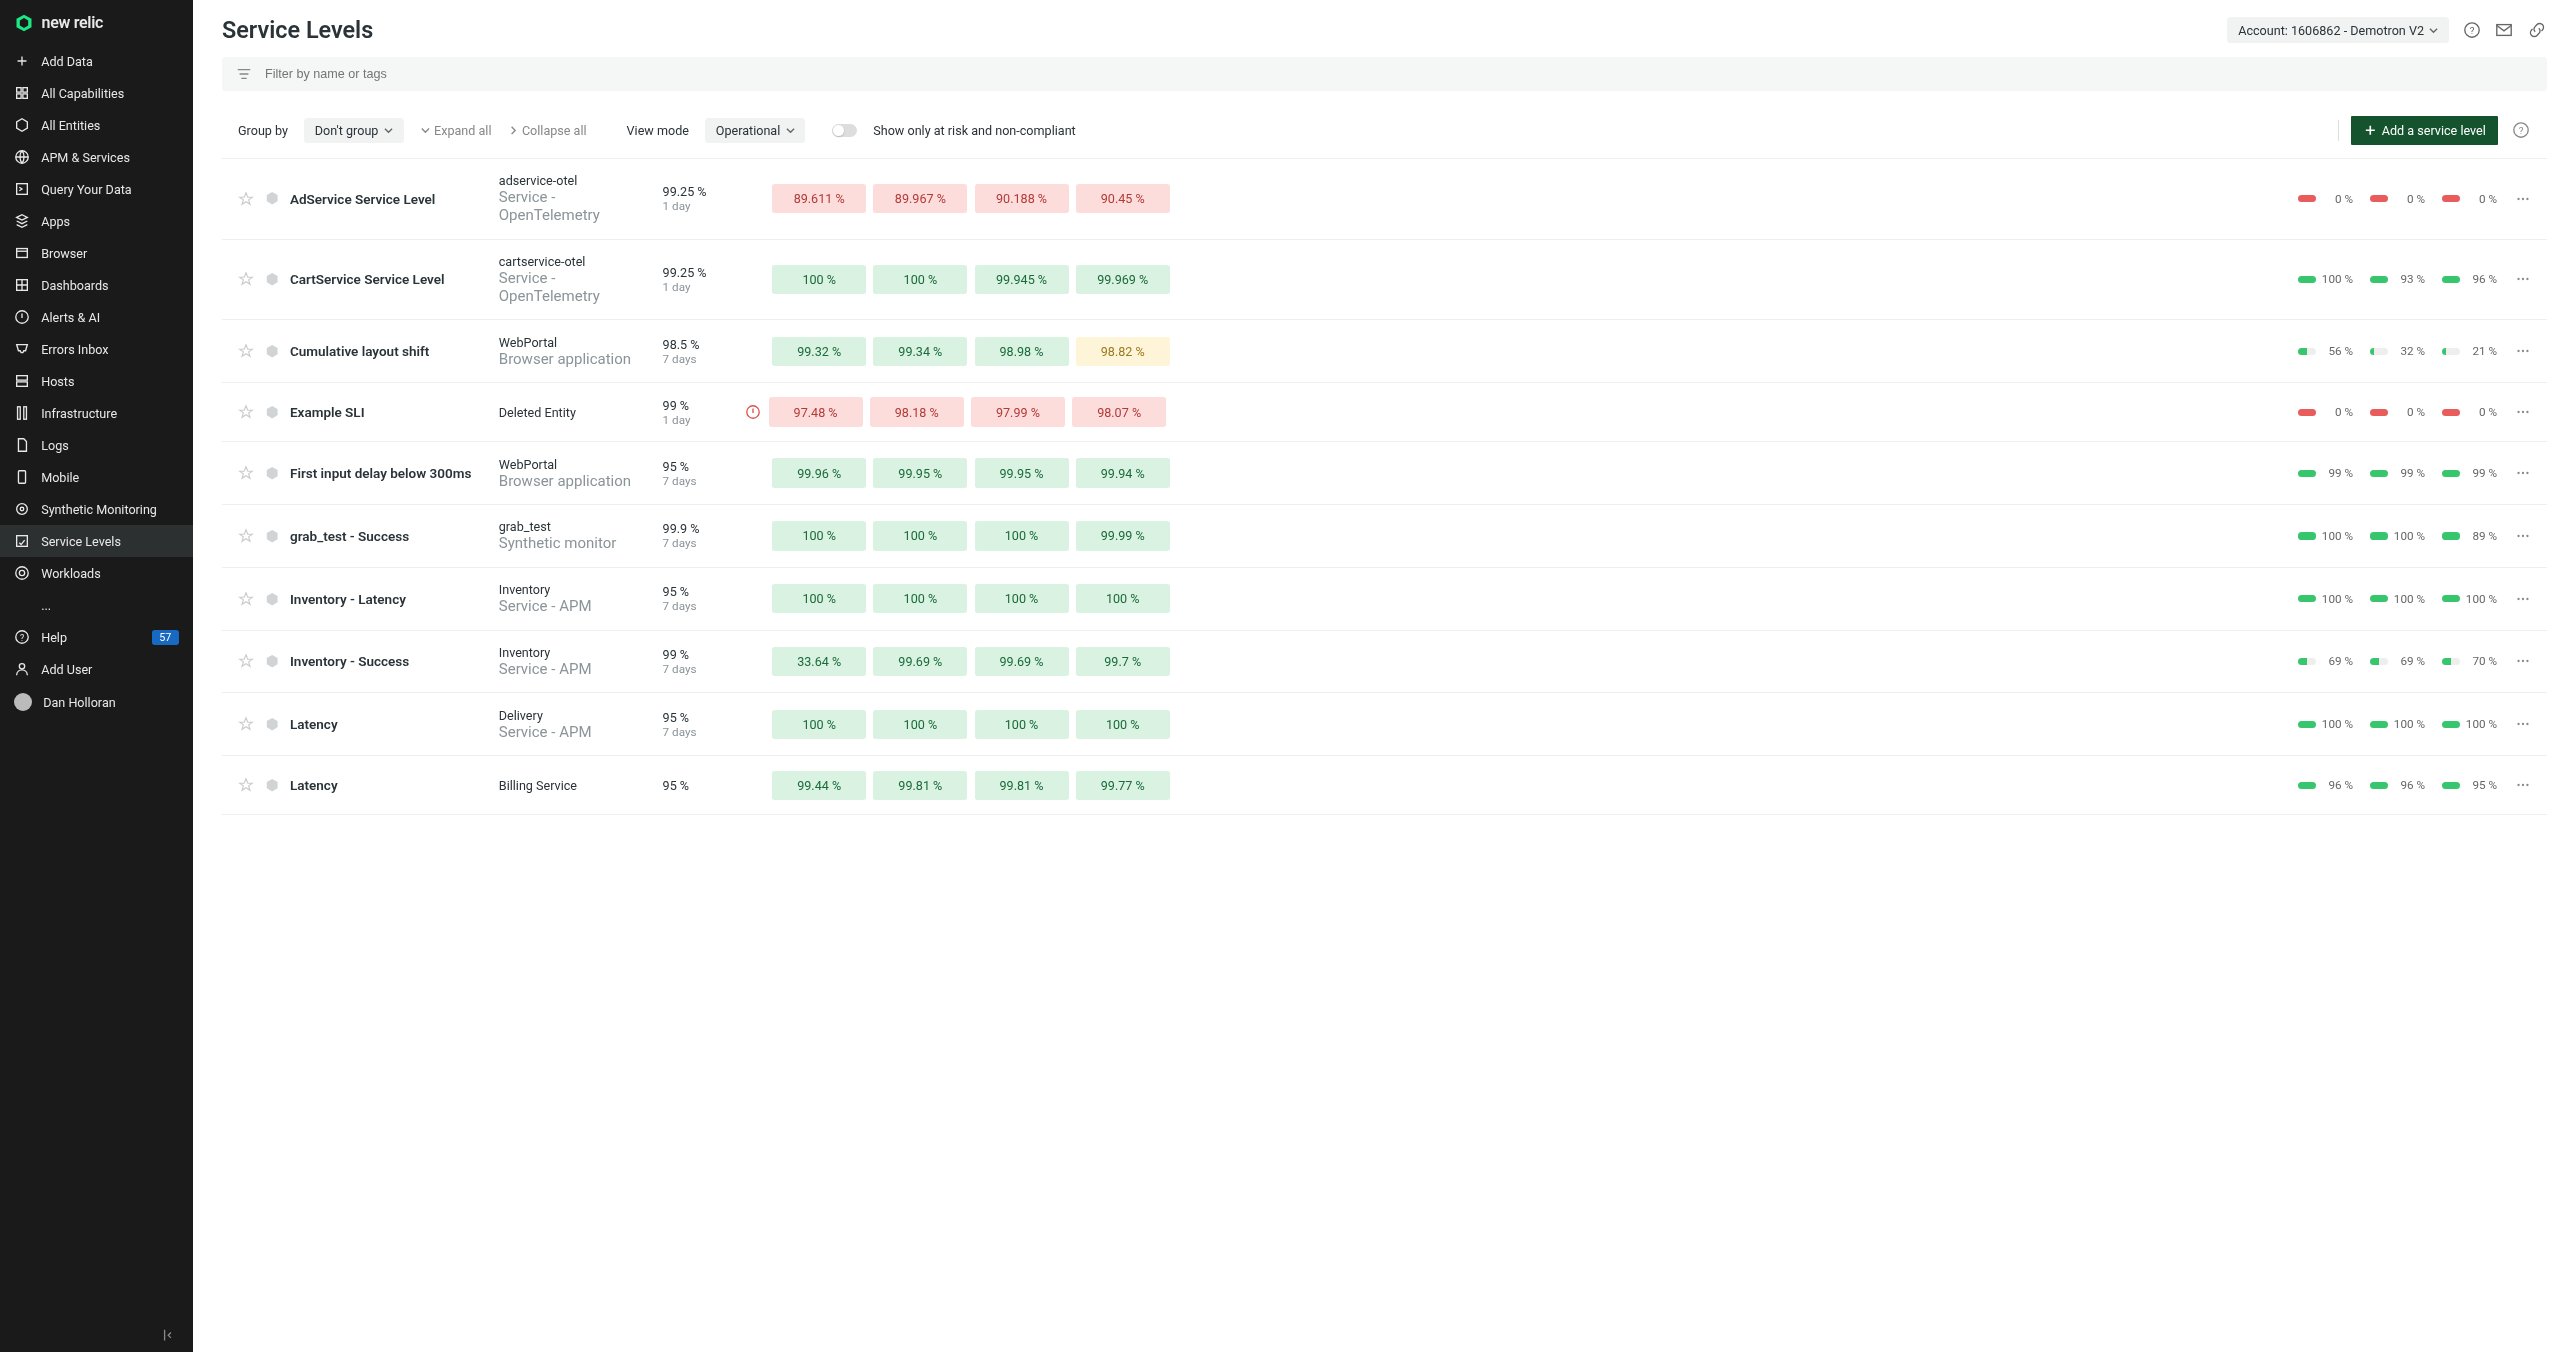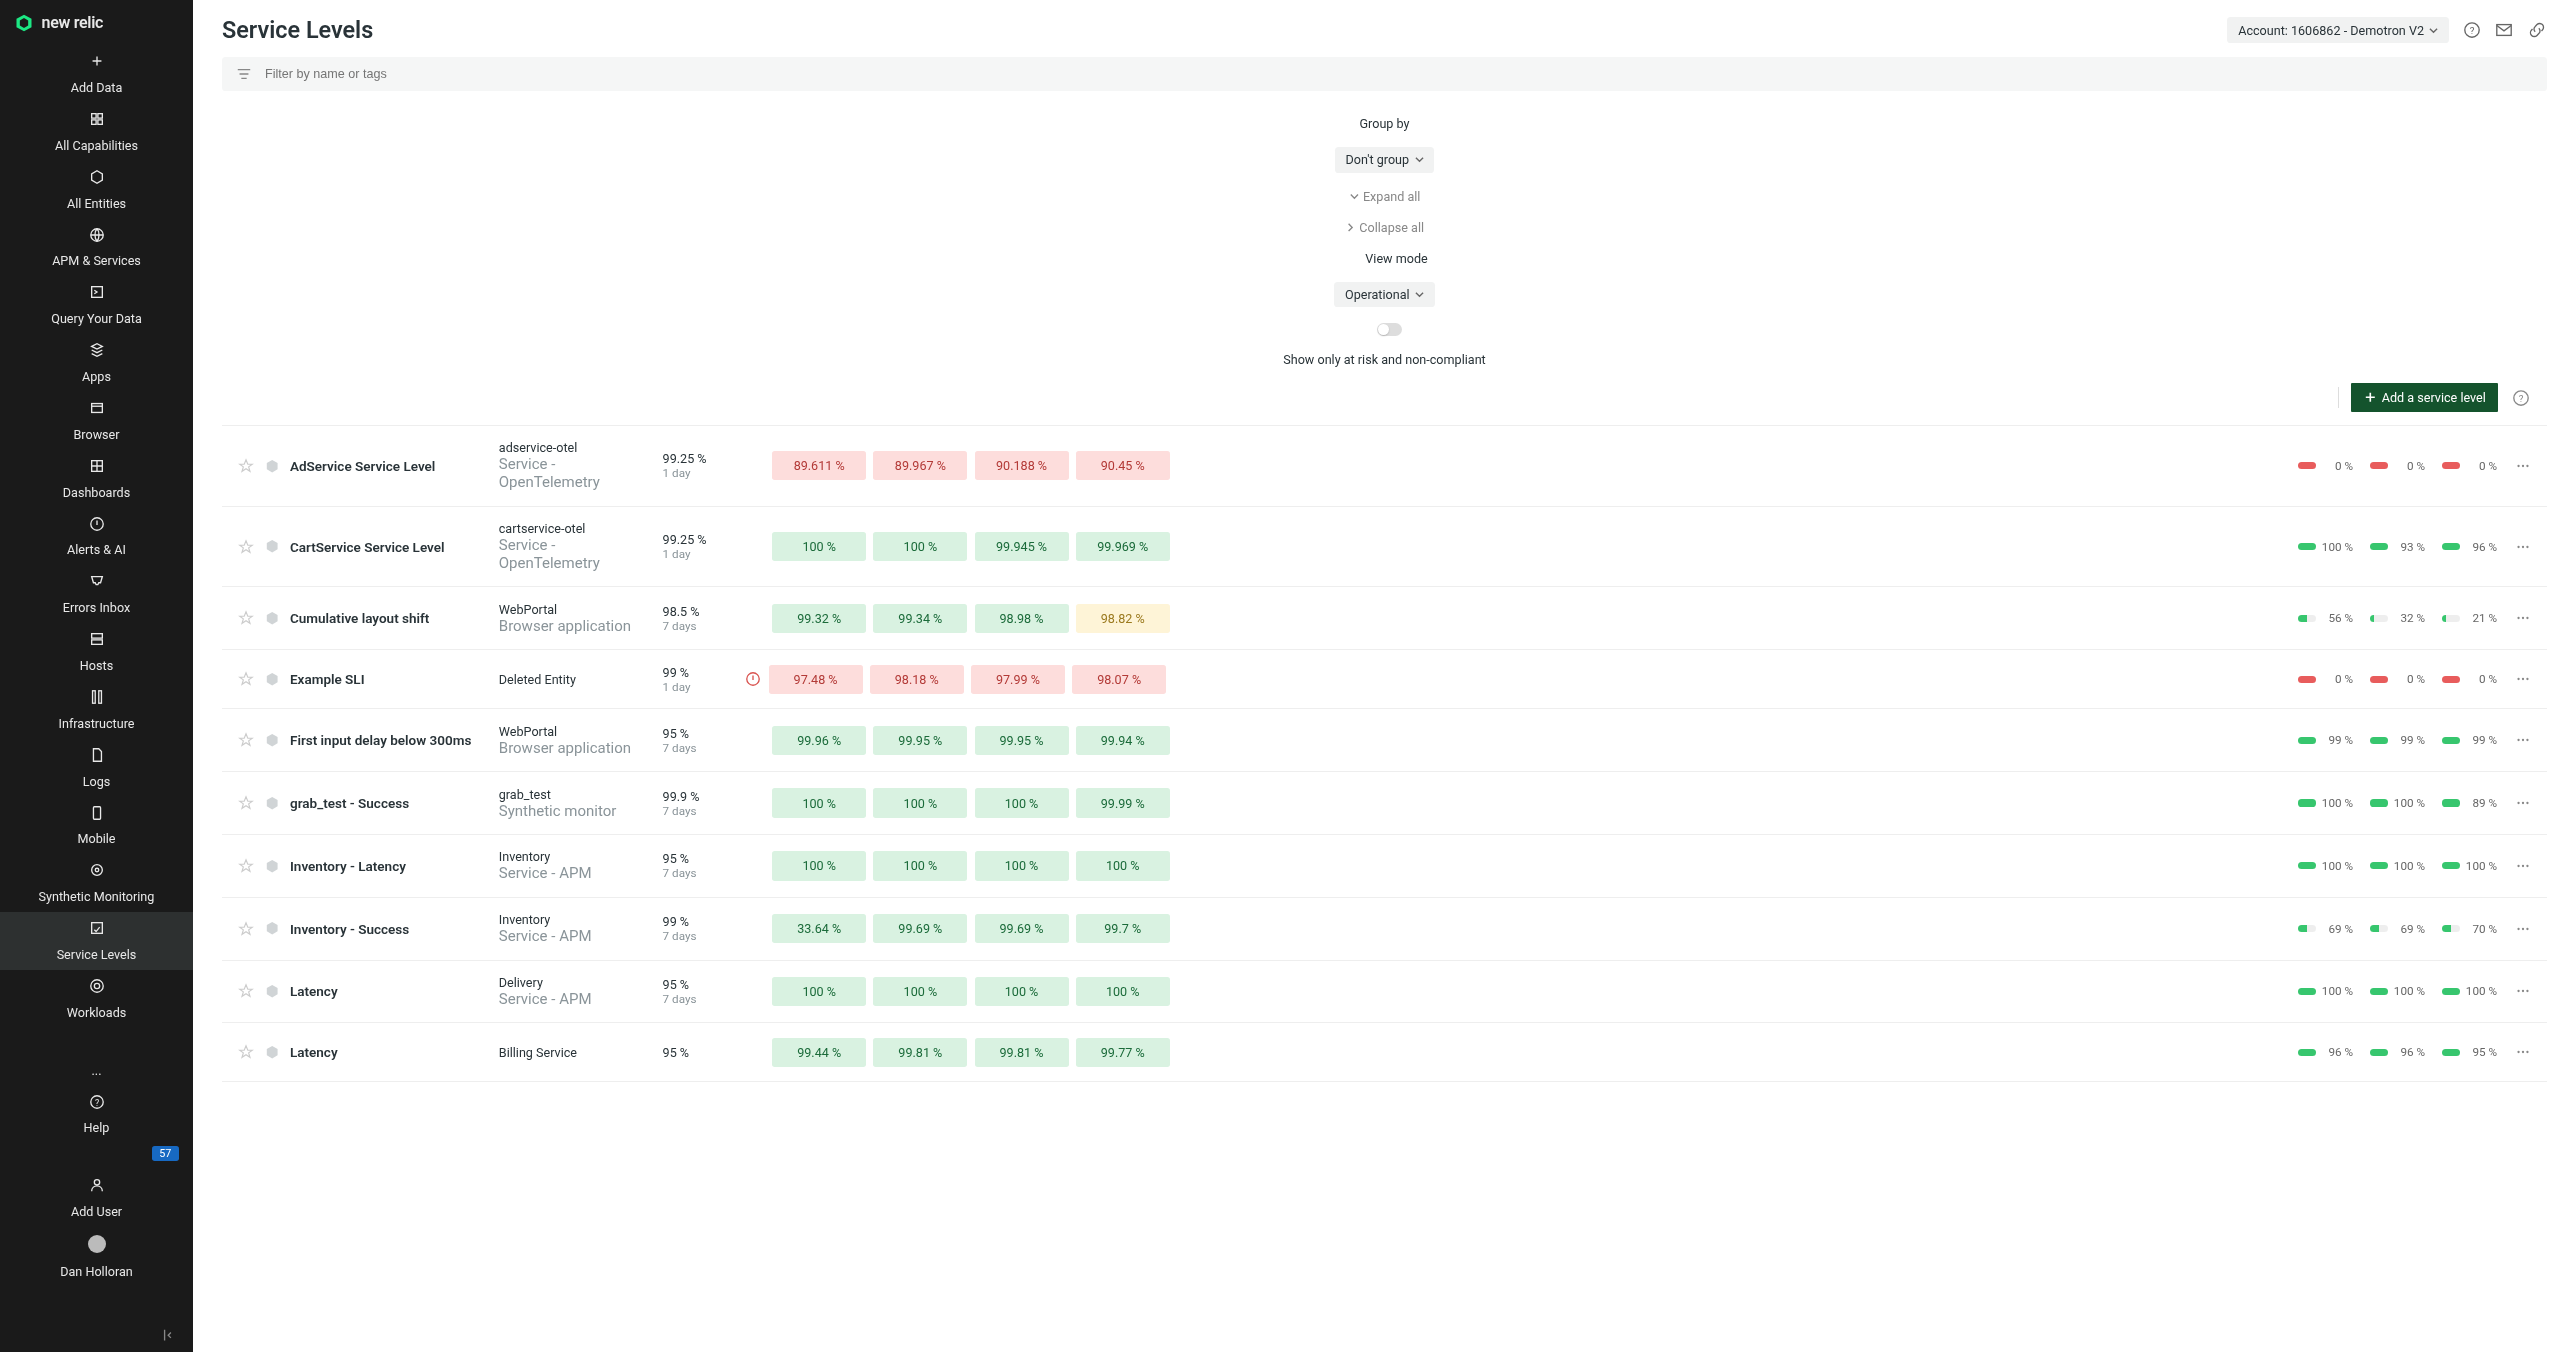--- a/index.html
+++ b/index.html
@@ -3,35 +3,35 @@
 <meta charset="utf-8">
 <style>
 * { box-sizing: border-box; margin: 0; padding: 0; }
 body { font-family: -apple-system, BlinkMacSystemFont, 'Segoe UI', Roboto, sans-serif; background: #fff; color: #293338; font-size: 12.6px; }
 .app { display: flex; height: 100vh; }
 .sidebar { width: 193px; background: #1a1a1a; color: #e8e8e8; display: flex; flex-direction: column; }
 .logo { display: flex; align-items: center; padding: 12.6px 14.4px; gap: 7.2px; }
 .logo-icon { width: 20px; height: 20px; }
 .logo-text { font-weight: 600; font-size: 16px; letter-spacing: -0.3px; }
 .nav { flex: 1; overflow-y: auto; }
-.nav-item { display: flex; align-items: center; padding: 8px 14.4px; gap: 10.8px; cursor: pointer; font-size: 12.6px; flex-direction: column; }
+.nav-item { display: flex; align-items: center; padding: 8px 14.4px; gap: 10.8px; cursor: pointer; font-size: 12.6px; }
 .nav-item.active { background: #2d3030; }
 .nav-item .icn { width: 16px; height: 16px; display: inline-flex; align-items: center; justify-content: center; flex-shrink: 0; }
 .nav-item .badge { margin-left: auto; background: #1769c2; color: #fff; padding: 0.9px 7.2px; border-radius: 2.7px; font-size: 10.8px; }
 .nav-foot { padding: 7.2px 14.4px; display: flex; justify-content: flex-end; }
 .avatar { width: 18px; height: 18px; border-radius: 50%; background: #bbb; display: inline-block; }
 .main { flex: 1; background: #fff; display: flex; flex-direction: column; overflow: hidden; }
 .topbar { display: flex; align-items: center; padding: 16px 29px 12.6px; }
 .page-title { font-size: 23.4px; font-weight: 600; }
 .top-actions { margin-left: auto; display: flex; align-items: center; gap: 12.6px; }
 .acct { background: #f1f2f2; padding: 5.4px 10.8px; border-radius: 3.6px; font-size: 12.6px; display: flex; align-items: center; gap: 5.4px; cursor: pointer; }
 .icon-btn { width: 20px; height: 20px; display: inline-flex; align-items: center; justify-content: center; cursor: pointer; color: #666; }
 .filterbar { margin: 0 29px 12.6px; background: #f5f6f6; border-radius: 3.6px; padding: 9px 14.4px; display: flex; align-items: center; gap: 12.6px; }
 .filterbar input { border: none; background: transparent; font-size: 12.6px; flex: 1; outline: none; }
-.toolbar { margin: 0 29px 0; background: #fff; padding: 12.6px 16px; display: flex; align-items: center; gap: 16px; border-bottom: 0.9px solid #eee; flex-direction: column; }
+.toolbar { margin: 0 29px 0; background: #fff; padding: 12.6px 16px; display: flex; align-items: center; gap: 16px; border-bottom: 0.9px solid #eee; }
 .lbl { color: #293338; font-size: 12.6px; }
 .sel { background: #f1f2f2; padding: 5.4px 10.8px; border-radius: 3.6px; display: flex; align-items: center; gap: 5.4px; cursor: pointer; font-size: 12.6px; }
 .link-btn { color: #888; display: flex; align-items: center; gap: 3.6px; cursor: pointer; font-size: 12.6px; }
 .toggle { width: 25px; height: 12.6px; background: #ddd; border-radius: 9px; position: relative; cursor: pointer; }
 .toggle::after { content: ''; width: 10.8px; height: 10.8px; background: #fff; border-radius: 50%; position: absolute; top: 0.9px; left: 0.9px; box-shadow: 0 0.9px 1.8px rgba(0,0,0,.2); }
 .primary-btn { background: #14532d; color: #fff; padding: 7.2px 12.6px; border-radius: 1px; display: flex; align-items: center; gap: 5.4px; cursor: pointer; font-size: 12.6px; }
 .content { margin: 0 29px; overflow-y: auto; flex: 1; }
 .row { display: flex; align-items: center; padding: 14.4px 16px; border-bottom: 0.9px solid #eee; gap: 10.8px; }
 .star { color: #ccc; cursor: pointer; width: 16px; }
 .hex { width: 14.4px; height: 14.4px; }

